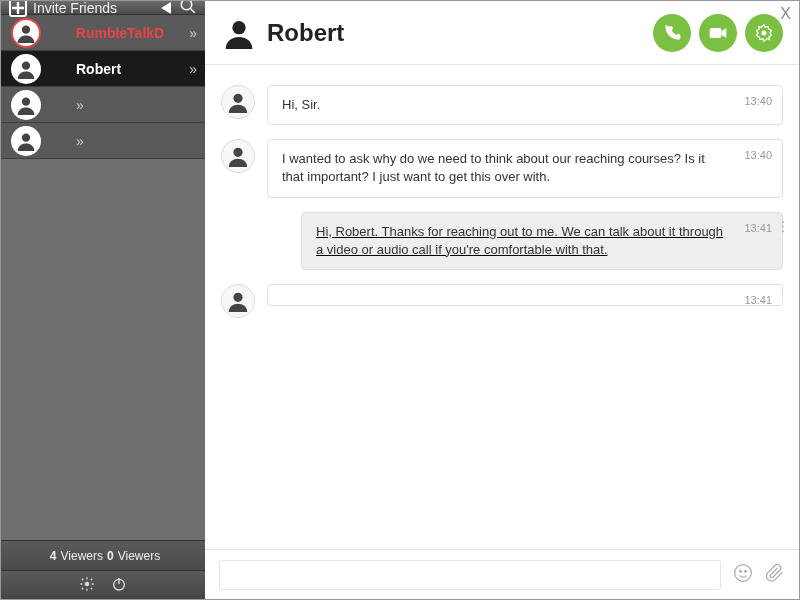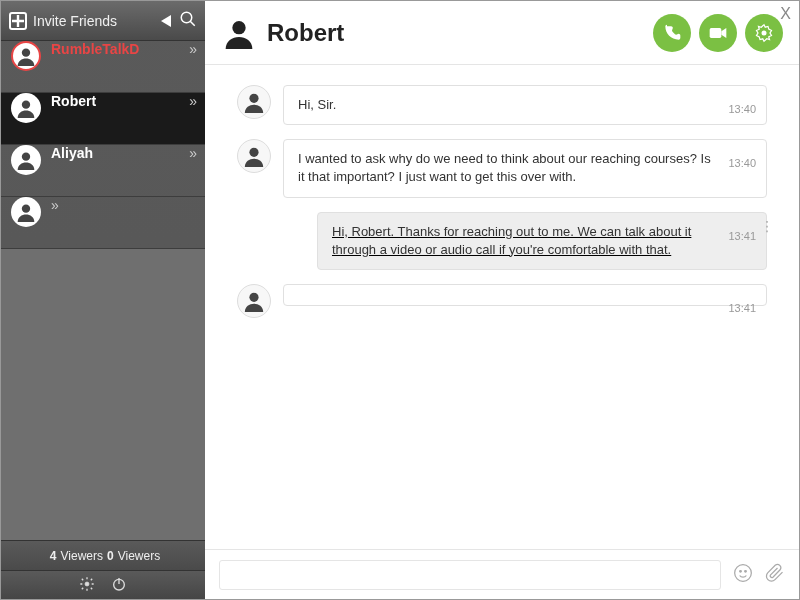--- a/index.html
+++ b/index.html
@@ -1,28 +1,28 @@
 <!DOCTYPE html>
 <html><head>
 <meta charset="utf-8">
 <style>
 * { box-sizing: border-box; margin: 0; padding: 0; }
 body { font-family: Arial, sans-serif; width: 800px; height: 600px; overflow: hidden; border: 1px solid #999; position: relative; }
 
 
 .sidebar { position: absolute; top: 0; left: 0; width: 204px; height: 600px; background: linear-gradient(#5a5a5a, #555); color: #fff; display: flex; flex-direction: column; }
-.sidebar-top { height: 40px; background: linear-gradient(#6b6b6b,#4a4a4a); display: flex; align-items: center; padding: 0 8px; font-size: 14px; border-bottom: 1px solid #333; }
+.sidebar-top { height: 14px; background: linear-gradient(#6b6b6b,#4a4a4a); display: flex; align-items: center; padding: 0 8px; font-size: 14px; border-bottom: 1px solid #333; }
 .sidebar-top .plusbox { width: 18px; height: 18px; border: 2px solid #fff; border-radius: 3px; display: flex; align-items: center; justify-content: center; margin-right: 6px; }
 .sidebar-top .plusbox svg { width: 12px; height: 12px; fill: #fff; }
 .sidebar-top .invite { flex: 1; color: #f0f0f0; }
 .sidebar-top .tri { width: 0; height: 0; border-top: 6px solid transparent; border-bottom: 6px solid transparent; border-right: 10px solid #fff; margin: 0 8px 0 4px; }
 .sidebar-top .mag svg { width: 18px; height: 18px; stroke: #fff; fill: none; stroke-width: 2; }
 
 .contacts { flex: 1; overflow: auto; }
-.contact { display: flex; align-items: flex-start; height: 52px; padding: 0 10px; border-bottom: 1px solid #3d3d3d; cursor: pointer; }
+.contact { display: flex; align-items: center; height: 36px; padding: 0 10px; border-bottom: 1px solid #3d3d3d; cursor: pointer; gap: 25px; }
 .contact .av { width: 30px; height: 30px; border-radius: 50%; background: #fff; display: flex; align-items: center; justify-content: center; margin-right: 10px; }
 .contact .av svg { width: 20px; height: 20px; fill: #444; }
 .contact .name { flex: 1; font-size: 14px; font-weight: bold; }
 .contact .chev { font-size: 14px; color: #ccc; letter-spacing: -2px; }
 .contact.special .name { color: #e84545; }
 .contact.special .av { border: 2px solid #e84545; }
 .contact.active { background: #1a1a1a; }
 .contacts-rest { background: #6f6f6f; height: 100%; }
 
 .sidebar-footer { border-top: 1px solid #333; }
@@ -34,29 +34,29 @@
 
 .main { position: absolute; top: 0; left: 204px; right: 0; bottom: 0; background: #fff; display: flex; flex-direction: column; }
 .close-x { position: absolute; top: 4px; right: 8px; font-size: 16px; color: #888; cursor: pointer; }
 .chat-header { height: 64px; display: flex; align-items: center; padding: 0 16px; border-bottom: 1px solid #e5e5e5; }
 .chat-header .bigav { width: 36px; height: 36px; border-radius: 50%; background: #fff; display: flex; align-items: center; justify-content: center; margin-right: 10px; }
 .chat-header .bigav svg { width: 32px; height: 32px; fill: #222; }
 .chat-header .title { font-size: 24px; font-weight: bold; flex: 1; color: #222; }
 .circle-btn { width: 38px; height: 38px; border-radius: 50%; background: #7BC043; display: flex; align-items: center; justify-content: center; margin-left: 8px; cursor: pointer; }
 .circle-btn svg { width: 20px; height: 20px; fill: #fff; }
 
-.messages { flex: 1; overflow: auto; padding: 20px 32px; }
+.messages { flex: 1; overflow: auto; padding: 20px 16px; }
 .msg-row { display: flex; margin-bottom: 14px; align-items: flex-start; }
 .msg-av { width: 34px; height: 34px; border-radius: 50%; background: #f7f7f7; border: 1px solid #ddd; display: flex; align-items: center; justify-content: center; margin-right: 12px; flex-shrink: 0; }
 .msg-av svg { width: 22px; height: 22px; fill: #444; }
 .bubble { flex: 1; border: 1px solid #e0e0e0; border-radius: 4px; padding: 10px 14px; font-size: 13px; color: #333; position: relative; line-height: 1.4; }
 .bubble.light { background: #fff; }
 .bubble.grey { background: #eee; }
 .msg-row.right { padding-left: 80px; text-decoration: underline; }
-.time { position: absolute; top: 16px; right: 10px; font-size: 11px; color: #999; }
+.time { position: absolute; top: 8px; right: 10px; font-size: 11px; color: #999; }
 .vdots { position: absolute; top: 8px; right: -8px; color: #aaa; font-size: 14px; line-height: 10px; }
 .msg-text { padding-right: 40px; }
 
 .composer { height: 50px; border-top: 1px solid #e5e5e5; display: flex; align-items: center; padding: 0 14px; }
 .composer .inputarea { flex: 1; height: 30px; border: 1px solid #e5e5e5; border-radius: 3px; background: #fff; }
 .composer .cicon { margin-left: 12px; color: #aaa; cursor: pointer; }
 .composer .cicon svg { width: 20px; height: 20px; fill: none; stroke: #aaa; stroke-width: 1.5; }
 </style>
 </head>
 <body>
@@ -97,21 +97,20 @@
           <span class="name">Robert</span>
           <span class="chev">»</span>
         </div>
         <div class="contact">
           <span class="av">
             <svg viewBox="0 0 24 24">
               <circle cx="12" cy="8" r="5"></circle>
               <path d="M2 24c0-6 5-9 10-9s10 3 10 9z"></path>
             </svg>
           </span>
-          <span class="name">Aliyah</span>
           <span class="chev">»</span>
         </div>
         <div class="contact">
           <span class="av">
             <svg viewBox="0 0 24 24">
               <circle cx="12" cy="8" r="5"></circle>
               <path d="M2 24c0-6 5-9 10-9s10 3 10 9z"></path>
             </svg>
           </span>
           <span class="chev">»</span>

